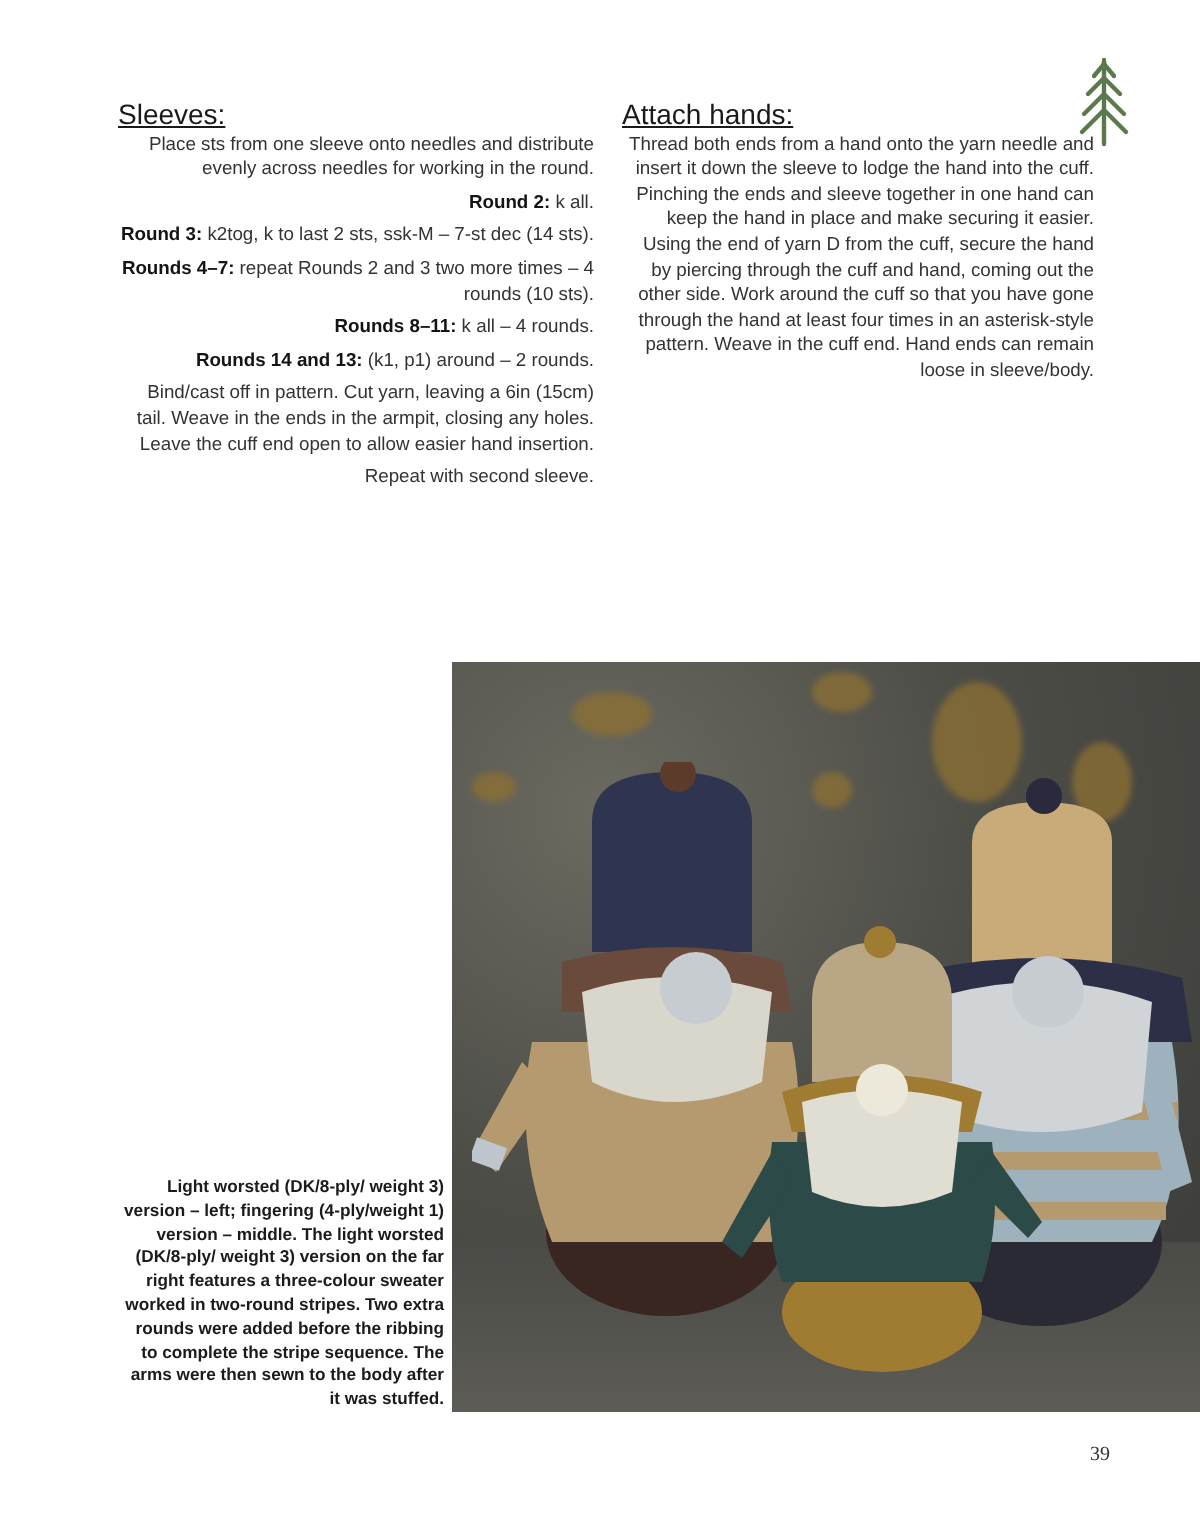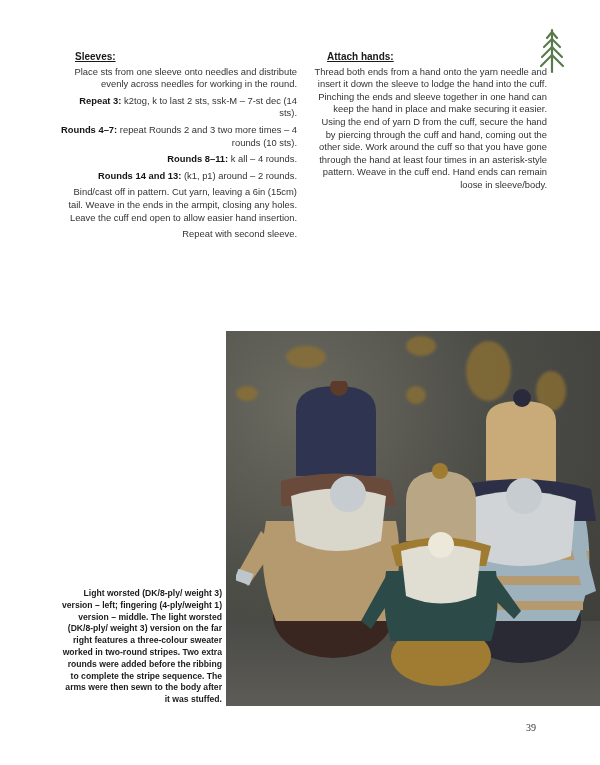--- a/index.html
+++ b/index.html
@@ -3,47 +3,48 @@
   <meta charset="utf-8">
   <style>
     html, body { margin: 0; padding: 0; }
     body {
       width: 600px; height: 765px; background: #ffffff; position: relative; overflow: hidden;
       font-family: "Liberation Sans", "DejaVu Sans", sans-serif; color: #2b2b2b;
     }
     .col { position: absolute; top: 51px; font-size: 9.4px; line-height: 12.6px; }
     .col-left { left: 59px; width: 238px; }
     .col-right { left: 311px; width: 236px; }
-    .heading { font-weight: bold; text-decoration: underline; color: #1a1a1a; margin: 0 0 2px 16px; font-size: 10px; }
+    .heading { font-weight: normal; text-decoration: underline; color: #1a1a1a; margin: 0 0 2px 0; font-size: 14px; }
     .para { margin: 0 0 4px 0; color: #333; text-align: right; }
     .para b { color: #141414; }
     .tree { position: absolute; left: 539px; top: 28px; width: 26px; height: 46px; }
     .photo {
       position: absolute; left: 226px; top: 331px; width: 374px; height: 375px; overflow: hidden;
       background: radial-gradient(ellipse at 20% 20%, #6b6a60 0%, #4d4d48 45%, #3a3a37 100%);
     }
     .photo .lichen { position: absolute; border-radius: 50%; background: #8e7132; opacity: .75; filter: blur(1.5px); }
     .photo .ledge { position: absolute; left: 0; top: 290px; width: 100%; height: 85px; background: linear-gradient(#4a4a46, #5d5c57); }
     .gnome { position: absolute; }
     .caption {
       position: absolute; left: 60px; top: 588px; width: 162px; text-align: right;
       font-size: 8.6px; line-height: 11.8px; font-weight: bold; color: #1b1b1b;
     }
     .page-num {
-      position: absolute; left: 526px; top: 722px; font-family: "Liberation Serif", serif;
+      position: absolute; left: 545px; top: 722px; font-family: "Liberation Serif", serif;
       font-size: 10px; font-weight: normal; color: #333;
     }
   </style>
 </head>
 <body>
 
 <div class="col col-left">
   <div class="heading">Sleeves:</div>
   <p class="para">Place sts from one sleeve onto needles and distribute evenly across needles for working in the round.</p>
-  <p class="para"><b>Repeat 3:</b><span> k2tog, k to last 2 sts, ssk-M – 7-st dec (14 sts).</span></p>
+  <p class="para"><b>Round 2:</b><span> k all.</span></p>
+  <p class="para"><b>Round 3:</b><span> k2tog, k to last 2 sts, ssk-M – 7-st dec (14 sts).</span></p>
   <p class="para"><b>Rounds 4–7:</b><span> repeat Rounds 2 and 3 two more times – 4 rounds (10 sts).</span></p>
   <p class="para"><b>Rounds 8–11:</b><span> k all – 4 rounds.</span></p>
   <p class="para"><b>Rounds 14 and 13:</b><span> (k1, p1) around – 2 rounds.</span></p>
   <p class="para">Bind/cast off in pattern. Cut yarn, leaving a 6in (15cm) tail. Weave in the ends in the armpit, closing any holes. Leave the cuff end open to allow easier hand insertion.</p>
   <p class="para">Repeat with second sleeve.</p>
 </div>
 
 <div class="col col-right">
   <div class="heading">Attach hands:</div>
   <p class="para">Thread both ends from a hand onto the yarn needle and insert it down the sleeve to lodge the hand into the cuff. Pinching the ends and sleeve together in one hand can keep the hand in place and make securing it easier. Using the end of yarn D from the cuff, secure the hand by piercing through the cuff and hand, coming out the other side. Work around the cuff so that you have gone through the hand at least four times in an asterisk-style pattern. Weave in the cuff end. Hand ends can remain loose in sleeve/body.</p>

